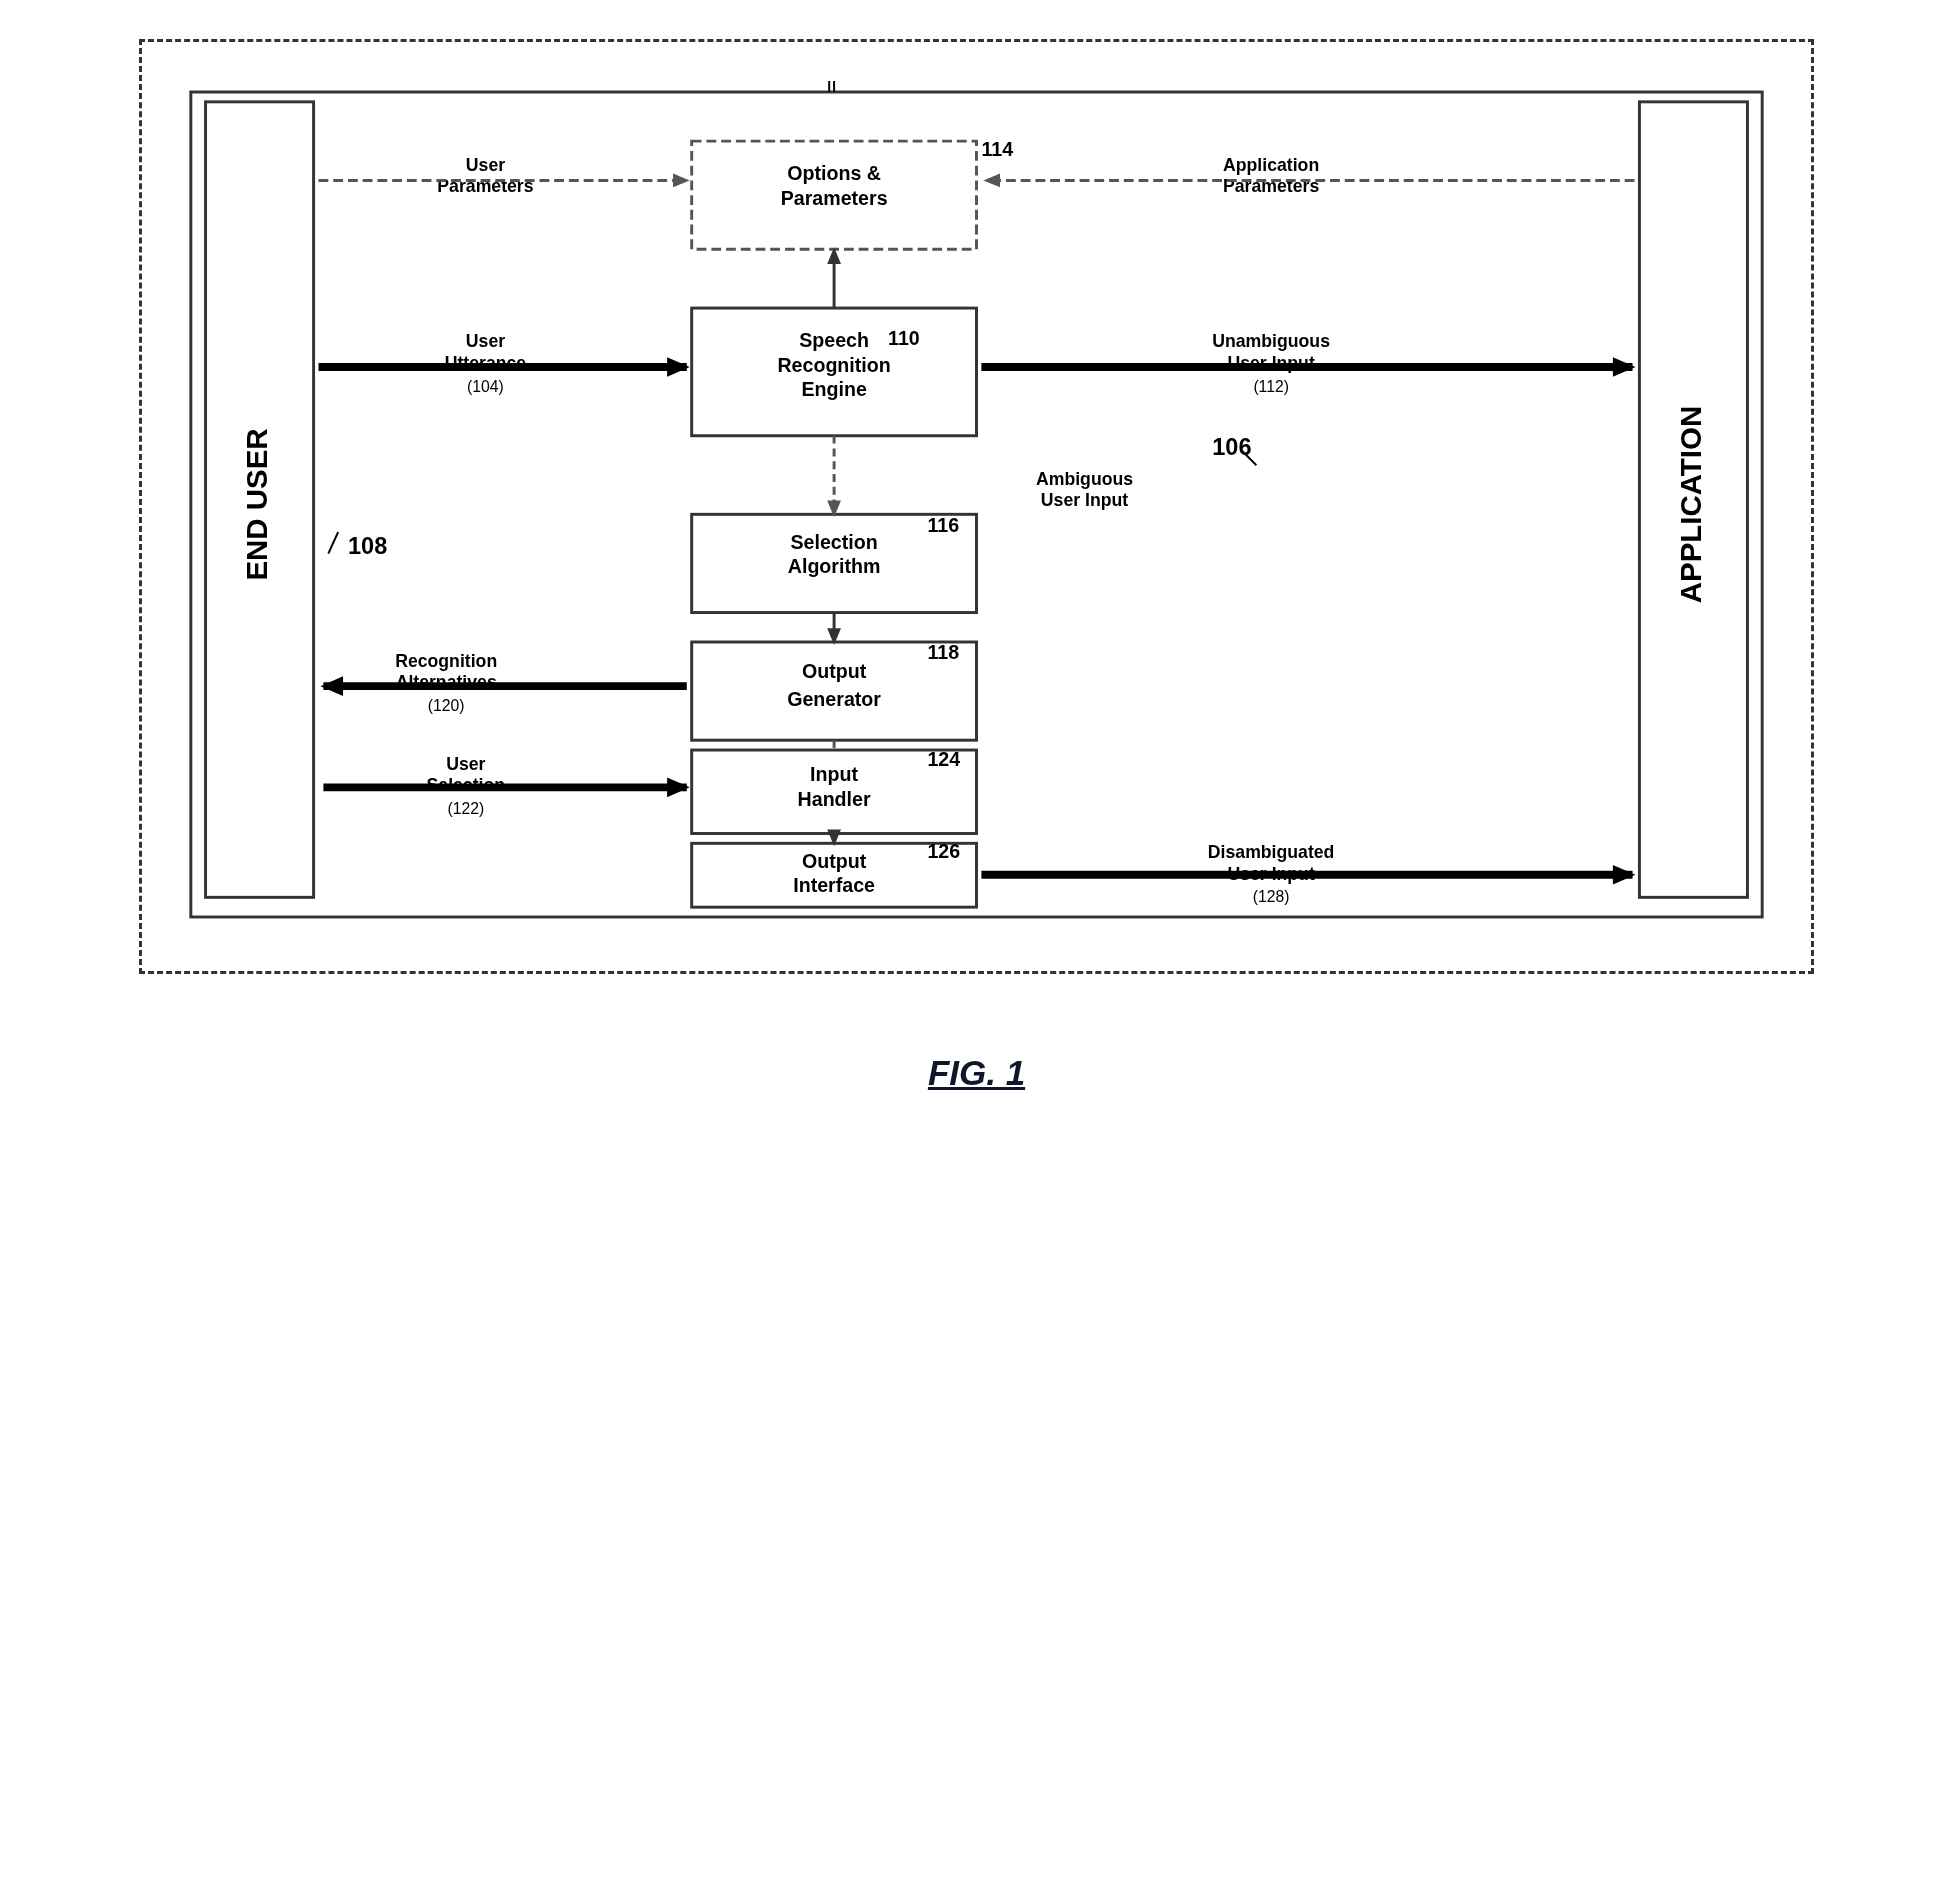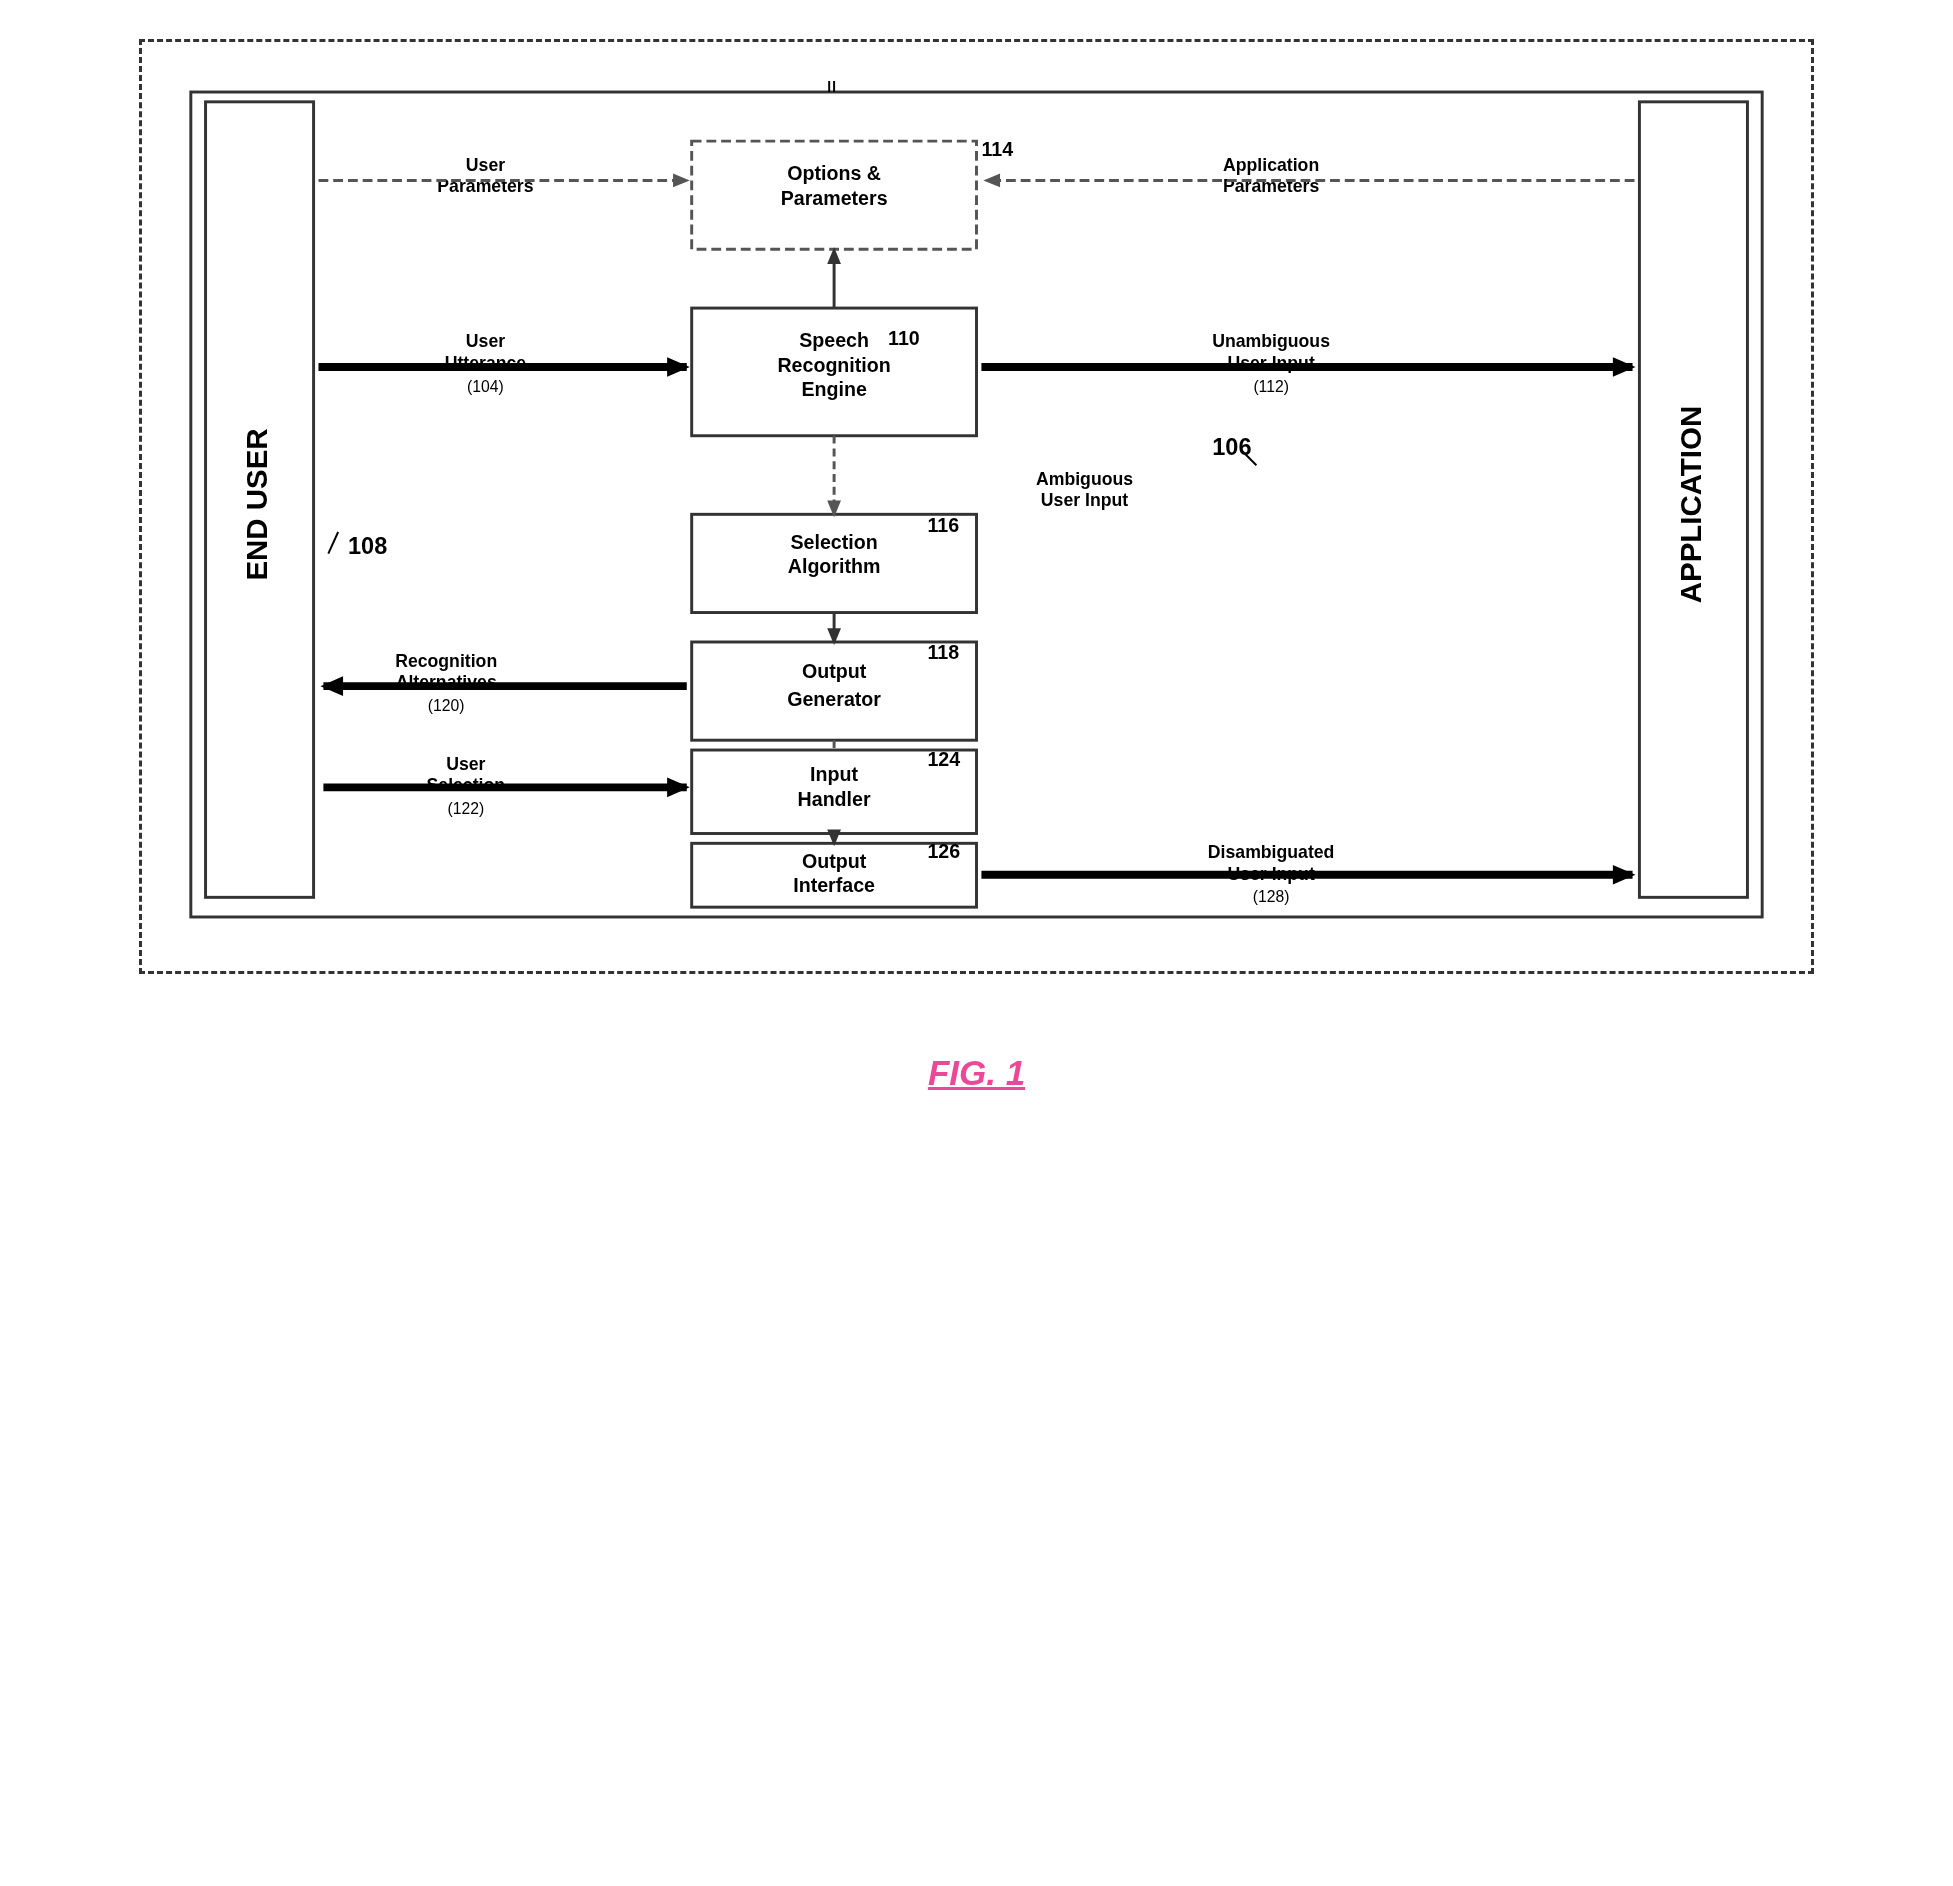--- a/index.html
+++ b/index.html
@@ -39,21 +39,21 @@
     }
 
     
     .fig-caption {
       margin-top: 79px;
       text-align: center;
       font-size: 35px;
       font-weight: bold;
       font-style: italic;
       text-decoration: underline;
-      color: #ec4899;
+      color: #0f172a;
     }
   </style>
 </head>
 <body>
 
 <div class="page-wrapper">
 
   <div class="outer-container">
     
 

